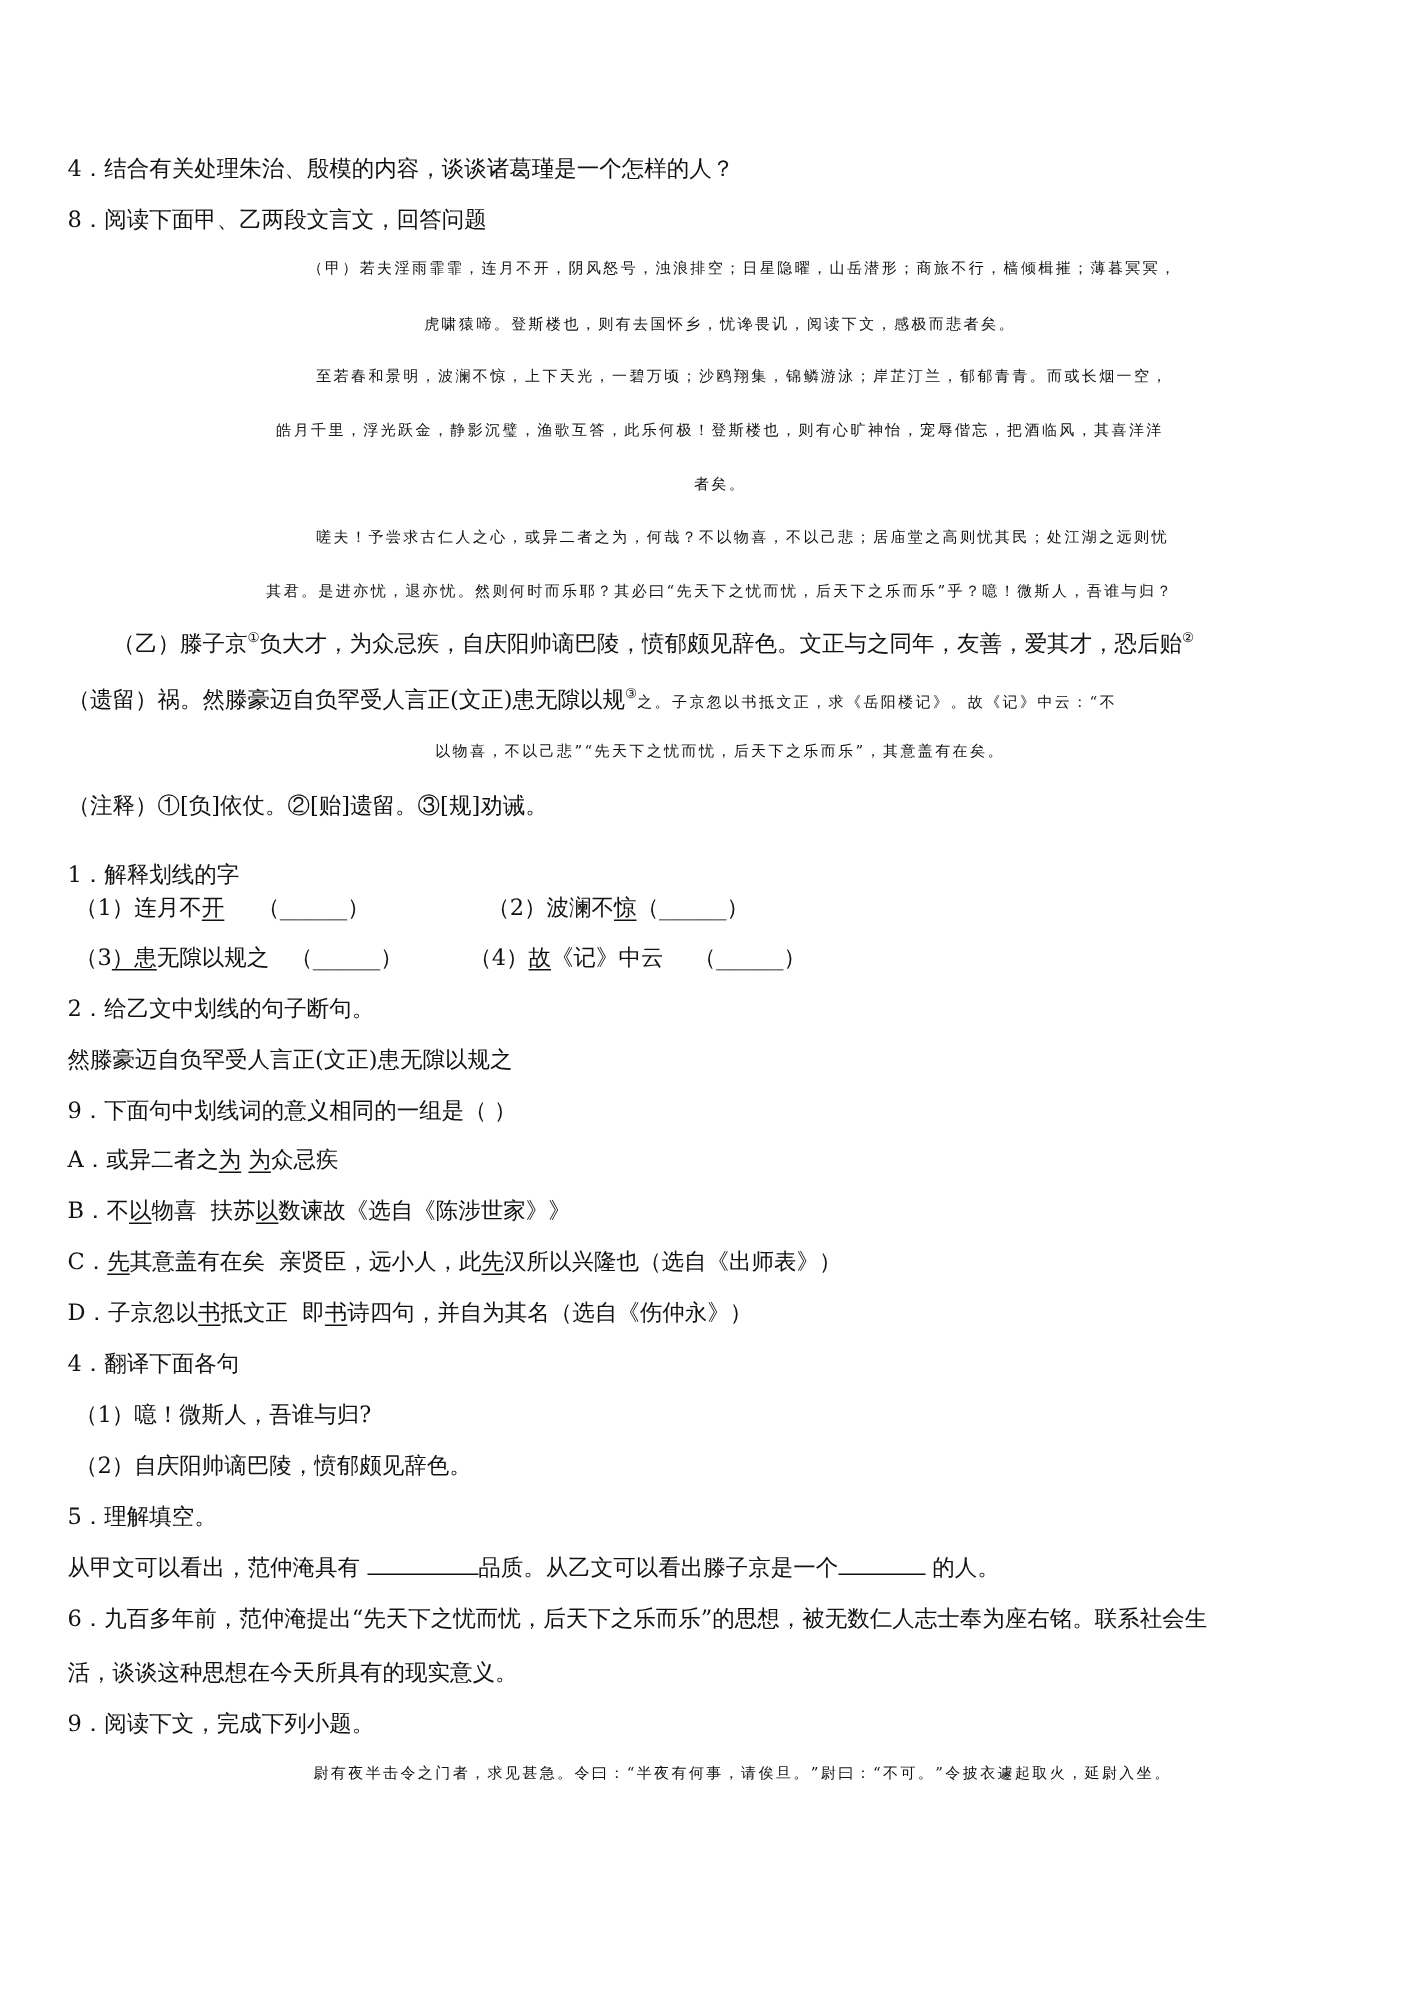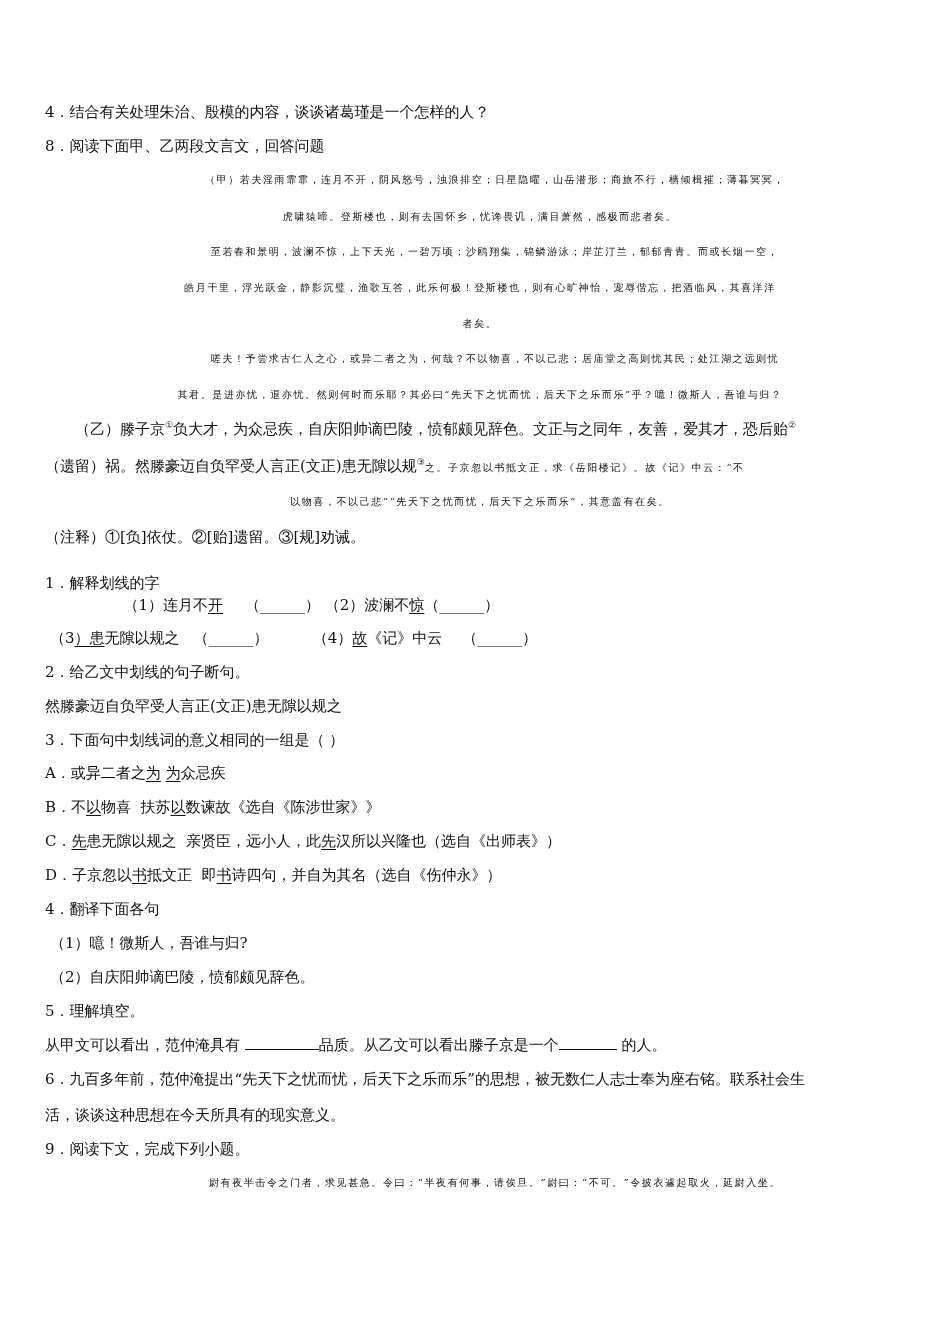--- a/index.html
+++ b/index.html
@@ -22,59 +22,59 @@
 </head>
 <body>
 
 <div class="page">
 
   <div class="line" style="top:101px">4．结合有关处理朱治、殷模的内容，谈谈诸葛瑾是一个怎样的人？</div>
 
   <div class="line" style="top:135px">8．阅读下面甲、乙两段文言文，回答问题</div>
 
   <div class="line indent kai" style="top:169px">（甲）若夫淫雨霏霏，连月不开，阴风怒号，浊浪排空；日星隐曜，山岳潜形；商旅不行，樯倾楫摧；薄暮冥冥，</div>
-  <div class="line kai" style="top:206px">虎啸猿啼。登斯楼也，则有去国怀乡，忧谗畏讥，满目萧然，感极而悲者矣。</div>
+  <div class="line kai" style="top:206px">虎啸猿啼。登斯楼也，则有去国怀乡，忧谗畏讥，阅读下文，感极而悲者矣。</div>
   <div class="line indent kai" style="top:241px">至若春和景明，波澜不惊，上下天光，一碧万顷；沙鸥翔集，锦鳞游泳；岸芷汀兰，郁郁青青。而或长烟一空，</div>
   <div class="line kai" style="top:277px">皓月千里，浮光跃金，静影沉璧，渔歌互答，此乐何极！登斯楼也，则有心旷神怡，宠辱偕忘，把酒临风，其喜洋洋</div>
   <div class="line kai" style="top:313px">者矣。</div>
   <div class="line indent kai" style="top:348px">嗟夫！予尝求古仁人之心，或异二者之为，何哉？不以物喜，不以己悲；居庙堂之高则忧其民；处江湖之远则忧</div>
   <div class="line kai" style="top:384px">其君。是进亦忧，退亦忧。然则何时而乐耶？其必曰“先天下之忧而忧，后天下之乐而乐”乎？噫！微斯人，吾谁与归？</div>
 
   <div class="line indent" style="top:418px">
     <span>（乙）滕子京</span><sup>①</sup><span>负大才，为众忌疾，自庆阳帅谪巴陵，愤郁颇见辞色。文正与之同年，友善，爱其才，恐后贻</span><sup>②</sup>
   </div>
   <div class="line" style="top:455px">
     <span>（遗留）祸。然滕豪迈自负罕受人言正(文正)患无隙以规</span><sup>③</sup><span class="kai">之。子京忽以书抵文正，求《岳阳楼记》。故《记》中云：“不</span>
   </div>
   <div class="line" style="top:526px">（注释）①[负]依仗。②[贻]遗留。③[规]劝诫。</div>
 
   <div class="line kai" style="top:491px">以物喜，不以己悲”“先天下之忧而忧，后天下之乐而乐”，其意盖有在矣。</div>
 
   <div class="line" style="top:572px">1．解释划线的字</div>
   <div class="line" style="top:594px; left:50px;">
-    <span style="display:inline-block; width:270px;text-align:right;"><span>（1）连月不</span><span class="u">开</span><span style="margin-left:22px">（______）</span></span>
+    <span style="display:inline-block; width:270px;"><span>（1）连月不</span><span class="u">开</span><span style="margin-left:22px">（______）</span></span>
     <span><span>（2）波澜不</span><span class="u">惊</span><span>（______）</span></span>
   </div>
   <div class="line" style="top:627px; left:50px;">
     <span style="display:inline-block; width:258px;"><span>（3</span><span class="u">）患</span><span>无隙以规之</span><span style="margin-left:14px">（______）</span></span>
     <span><span>（4）</span><span class="u">故</span><span>《记》中云</span><span style="margin-left:20px">（______）</span></span>
   </div>
 
   <div class="line" style="top:661px">2．给乙文中划线的句子断句。</div>
   <div class="line" style="top:695px">然滕豪迈自负罕受人言正(文正)患无隙以规之</div>
 
-  <div class="line" style="top:729px">3．下面句中划线词的意义相同的一组是（ ）</div>
+  <div class="line" style="top:729px">9．下面句中划线词的意义相同的一组是（ ）</div>
   <div class="line" style="top:762px">
     <span>A．</span><span>或异二者之</span><span class="u">为</span><span> </span><span class="u">为</span><span>众忌疾</span>
   </div>
   <div class="line" style="top:796px">
     <span>B．</span><span>不</span><span class="u">以</span><span style="white-space:pre">物喜  扶苏</span><span class="u">以</span><span>数谏故《选自《陈涉世家》》</span>
   </div>
   <div class="line" style="top:830px">
-    <span>C．</span><span></span><span class="u">先</span><span style="white-space:pre">患无隙以规之  亲贤臣，远小人，此</span><span class="u">先</span><span>汉所以兴隆也（选自《出师表》）</span>
+    <span>C．</span><span></span><span class="u">先</span><span style="white-space:pre">其意盖有在矣  亲贤臣，远小人，此</span><span class="u">先</span><span>汉所以兴隆也（选自《出师表》）</span>
   </div>
   <div class="line" style="top:864px">
     <span>D．</span><span>子京忽以</span><span class="u">书</span><span style="white-space:pre">抵文正  即</span><span class="u">书</span><span>诗四句，并自为其名（选自《伤仲永》）</span>
   </div>
 
   <div class="line" style="top:898px">4．翻译下面各句</div>
   <div class="line" style="top:932px; left:50px;">（1）噫！微斯人，吾谁与归?</div>
   <div class="line" style="top:966px; left:50px;">（2）自庆阳帅谪巴陵，愤郁颇见辞色。</div>
 
   <div class="line" style="top:1000px">5．理解填空。</div>

